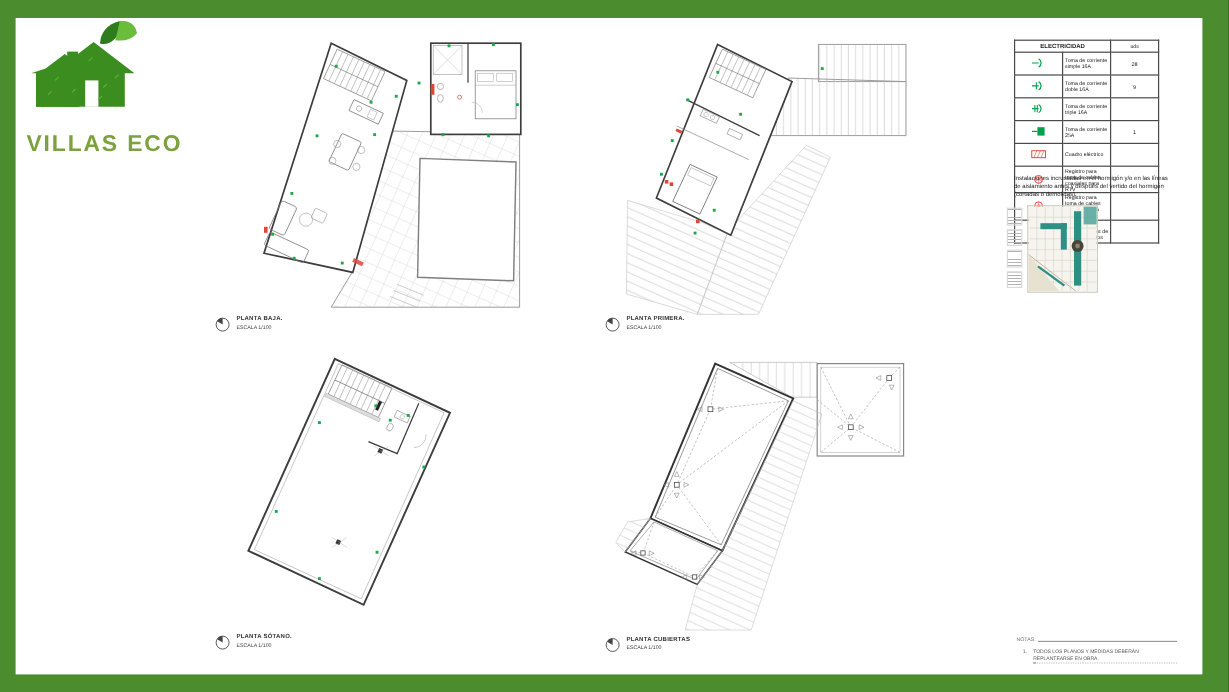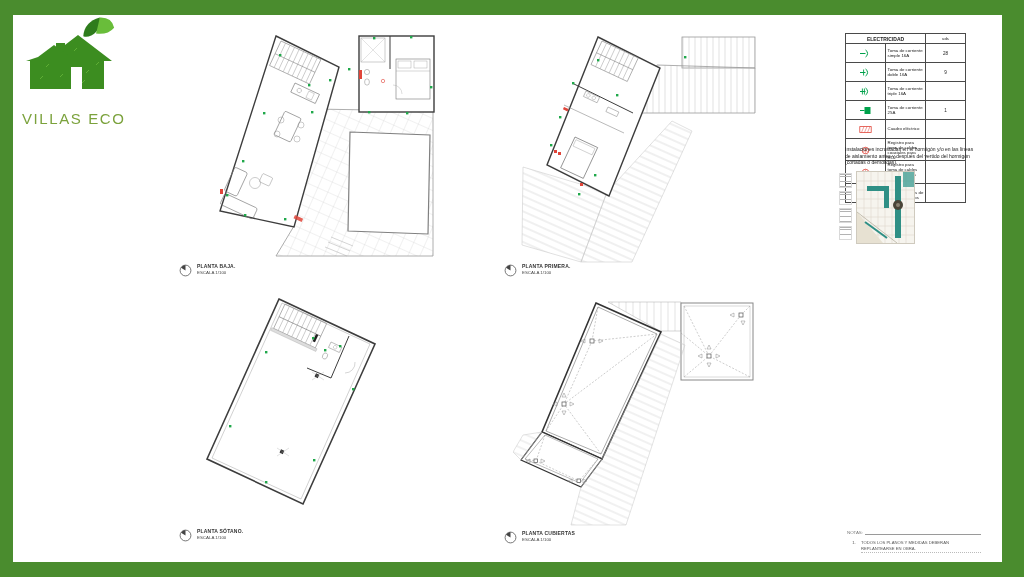--- a/index.html
+++ b/index.html
@@ -2,22 +2,22 @@
 <html><head>
 <meta charset="utf-8">
 <style>
   html,body{margin:0;padding:0;background:#2f2f2f;}
   .page{position:relative;width:1024px;height:577px;background:#4a8c2e;
         font-family:"Liberation Sans",sans-serif;overflow:hidden;}
   .sheet{position:absolute;left:13px;top:15px;right:22px;bottom:15px;background:#ffffff;}
 
   
   .logo{position:absolute;left:16px;top:17px;width:116px;height:116px;}
-  .logo-text{position:absolute;left:6px;top:93px;width:110px;font-size:15px;letter-spacing:1.6px;
-             color:#7ba23c;font-weight:400;white-space:nowrap;}
+  .logo-text{position:absolute;left:6px;top:93px;width:110px;font-size:19px;letter-spacing:1.6px;
+             color:#7ba23c;font-weight:700;white-space:nowrap;}
 
   
   .plan-svg{position:absolute;}
   .caption{position:absolute;display:flex;align-items:flex-start;}
   .caption .txt{margin-left:5px;line-height:1.15;}
   .caption .t1{font-size:5px;font-weight:bold;color:#333;letter-spacing:.2px;}
   .caption .t2{font-size:4.4px;color:#444;}
 
   
   .legend{position:absolute;left:845px;top:33px;width:121px;border-collapse:collapse;table-layout:fixed;}

